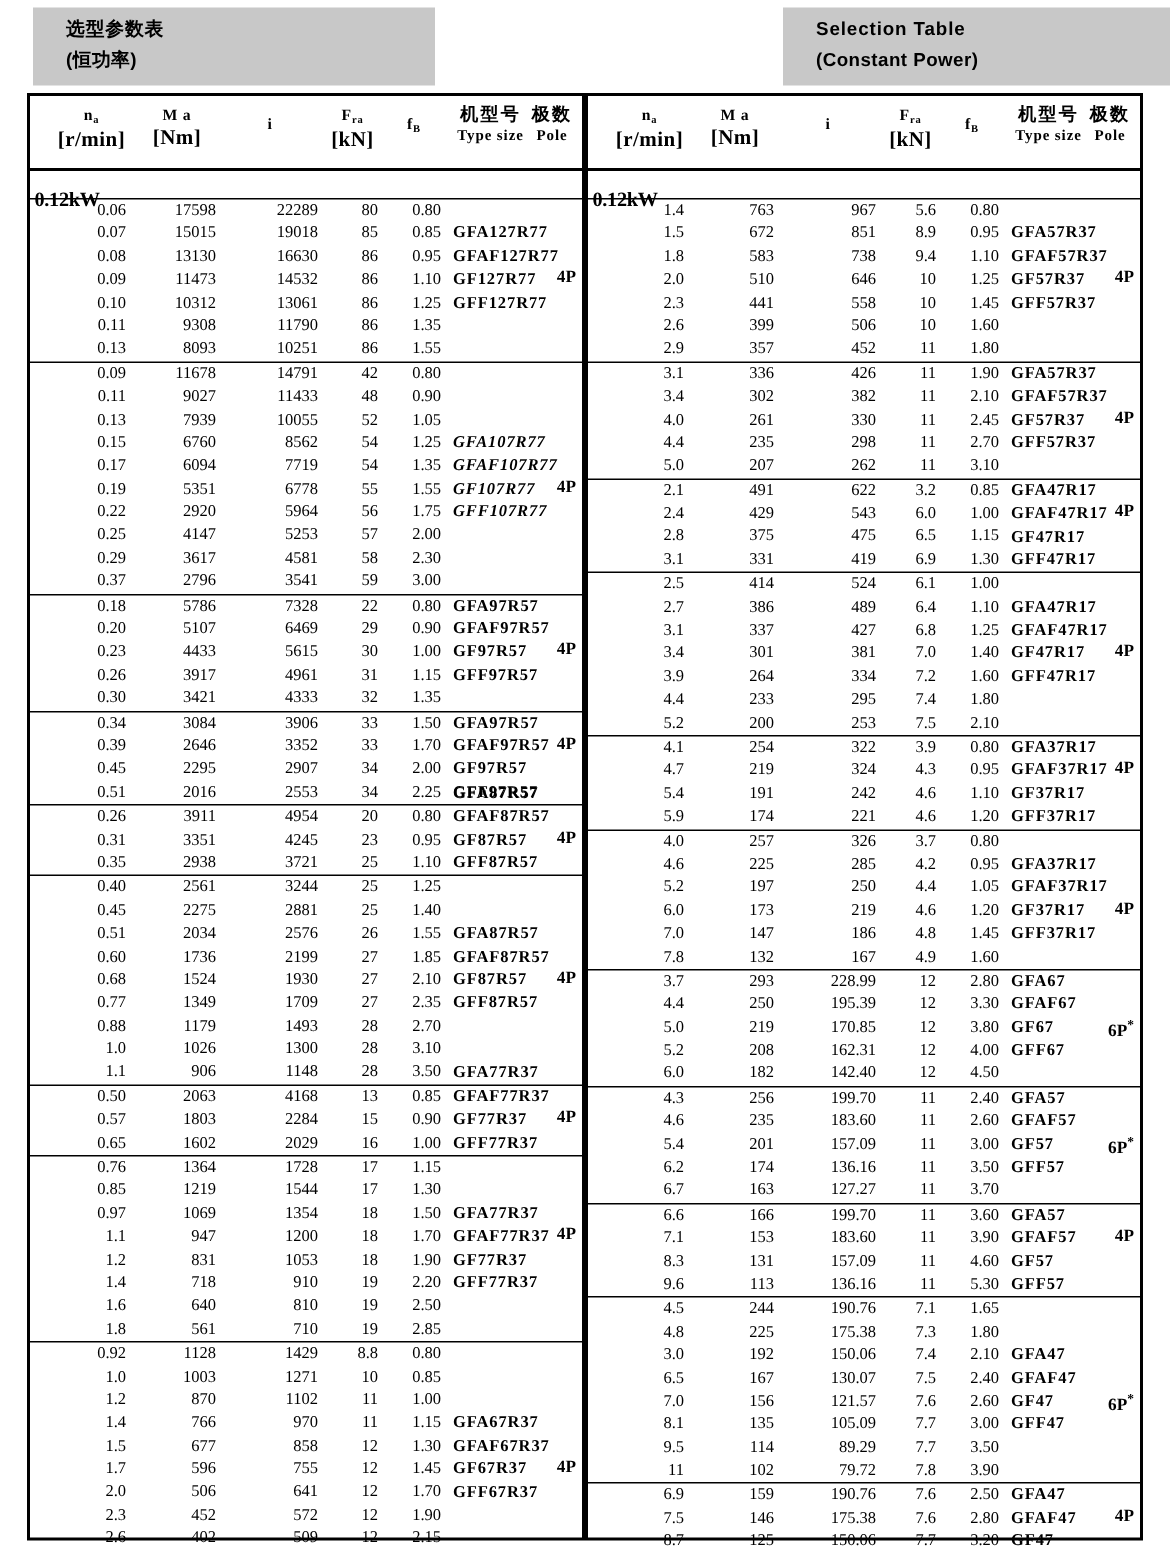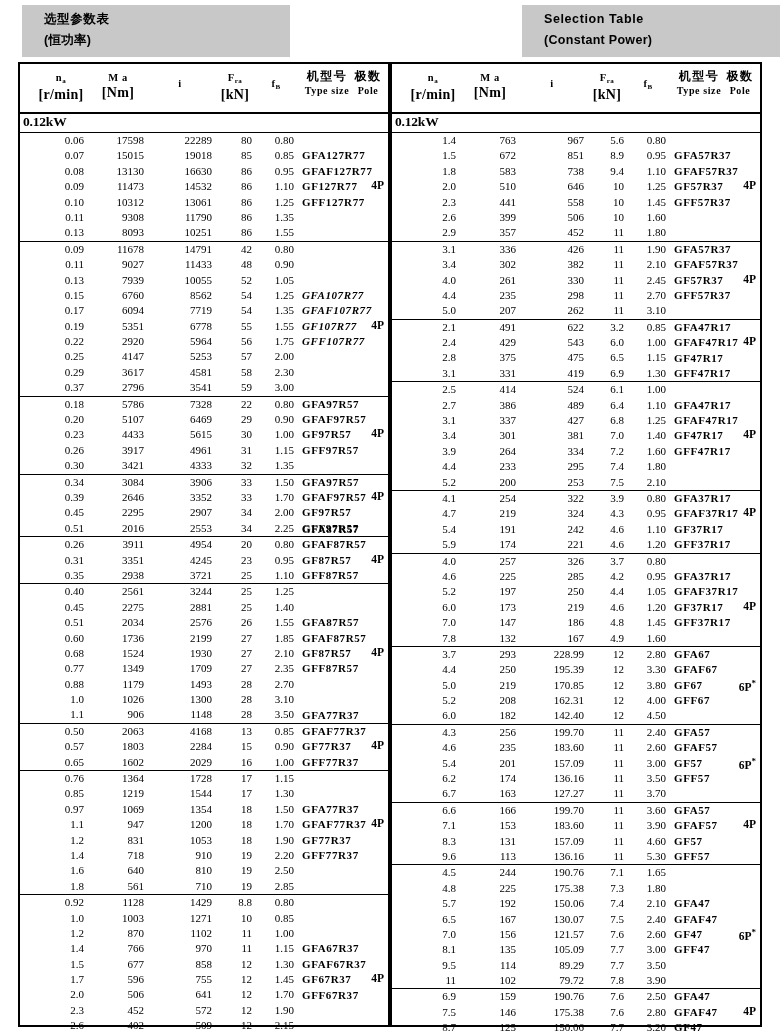--- a/index.html
+++ b/index.html
@@ -61,21 +61,21 @@
   .hc .en{display:block;font-size:10px;line-height:14px;letter-spacing:.6px;}
   sub{font-size:7px;vertical-align:baseline;position:relative;bottom:-2px;}
 
   
   .powrow{
     height:18px;
     border-bottom:1.2px solid #000;
     position:relative;
   }
   .powrow .pw{
-    position:absolute;left:3px;top:0px;
+    position:absolute;left:3px;top:11px;
     font-size:13.5px;font-weight:bold;letter-spacing:-.2px;
     font-family:"Liberation Serif",serif;
   }
 
   
   .tbody{position:relative;}
   .grp{position:relative;border-bottom:1.6px solid #000;}
   .grp.last{border-bottom:none;}
   .row{height:15.4px;position:relative;}
   .cell{
@@ -1106,21 +1106,21 @@
             <span class="cell c-fb">1.65</span>
           </div>
           <div class="row">
             <span class="cell c-na">4.8</span>
             <span class="cell c-ma">225</span>
             <span class="cell c-i">175.38</span>
             <span class="cell c-fra">7.3</span>
             <span class="cell c-fb">1.80</span>
           </div>
           <div class="row">
-            <span class="cell c-na">5.7</span>
+            <span class="cell c-na">3.0</span>
             <span class="cell c-ma">192</span>
             <span class="cell c-i">150.06</span>
             <span class="cell c-fra">7.4</span>
             <span class="cell c-fb">2.10</span>
           </div>
           <div class="row">
             <span class="cell c-na">6.5</span>
             <span class="cell c-ma">167</span>
             <span class="cell c-i">130.07</span>
             <span class="cell c-fra">7.5</span>

